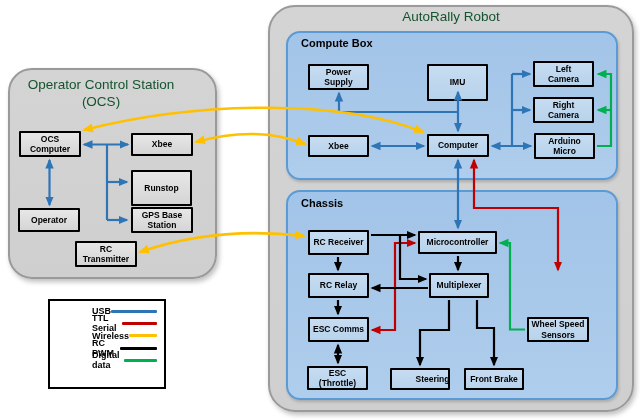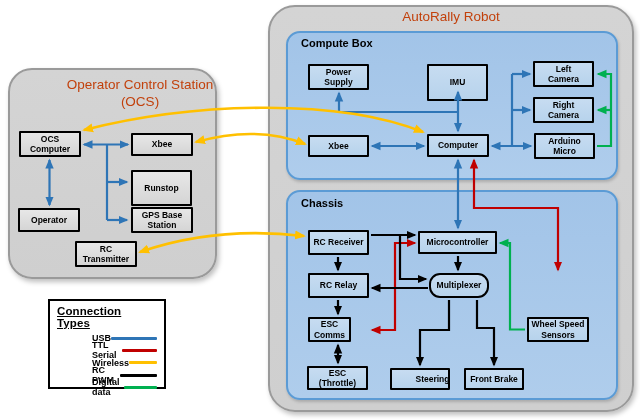--- a/index.html
+++ b/index.html
@@ -13,21 +13,21 @@
     border:2px solid #9A9A9A;border-radius:24px;
     box-shadow:2px 3px 5px rgba(0,0,0,0.25);
   }
   .panel.bluebg{
     background:linear-gradient(180deg,#A2C4E8 0%,#AFCDEC 100%);
     border:2px solid #5B9BD5;border-radius:14px;
     box-shadow:1px 2px 3px rgba(0,0,0,0.18);
   }
   .panel-title{
     position:absolute;text-align:center;font-size:13.5px;line-height:1.25;
-    white-space:pre-line;color:#c2410c;
+    white-space:pre-line;color:#14532d;
   }
   .section-title{position:absolute;font-size:11px;font-weight:700;}
   .box{
     position:absolute;box-sizing:border-box;display:flex;align-items:center;justify-content:center;
     text-align:center;white-space:pre-line;border:2px solid #000;
     font-size:8.5px;font-weight:700;line-height:1.2;border-radius:1px;
   }
   .box.gray{background:linear-gradient(180deg,#E7E7E7 0%,#D5D5D5 100%);}
   .box.blue{background:linear-gradient(180deg,#C7DCF1 0%,#B7D3EC 100%);}
   #edges{position:absolute;left:0;top:0;width:640px;height:420px;pointer-events:none;}
@@ -45,21 +45,21 @@
 </head>
 <body>
 
 <div id="stage">
 
   <div class="panel gray" style="left:8px;top:68px;width:209px;height:211px;"></div>
   <div class="panel gray" style="left:268px;top:5px;width:366px;height:407px;border-radius:27px;"></div>
   <div class="panel bluebg" style="left:286px;top:31px;width:332px;height:149px;"></div>
   <div class="panel bluebg" style="left:286px;top:190px;width:332px;height:210px;"></div>
 
-  <div class="panel-title" style="left:8px;top:77px;width:186px;padding-left:39px;">Operator Control Station
+  <div class="panel-title" style="left:8px;top:77px;width:186px;">Operator Control Station
 (OCS)</div>
   <div class="panel-title" style="left:268px;top:9px;width:366px;">AutoRally Robot</div>
   <div class="section-title" style="left:301px;top:37px;">Compute Box</div>
   <div class="section-title" style="left:301px;top:197px;">Chassis</div>
 
   <div class="box gray" style="left:19px;top:131px;width:62px;height:26px;">OCS
 Computer</div>
   <div class="box gray" style="left:131px;top:133px;width:62px;height:23px;">Xbee</div>
   <div class="box gray" style="left:131px;top:170px;width:61px;height:36px;">Runstop</div>
   <div class="box gray" style="left:131px;top:207px;width:62px;height:26px;">GPS Base
@@ -76,31 +76,30 @@
   <div class="box blue" style="left:533px;top:97px;width:61px;height:26px;">Right
 Camera</div>
   <div class="box blue" style="left:534px;top:133px;width:61px;height:26px;">Arduino
 Micro</div>
   <div class="box blue" style="left:308px;top:135px;width:61px;height:22px;">Xbee</div>
   <div class="box blue" style="left:427px;top:134px;width:62px;height:23px;">Computer</div>
 
   <div class="box blue" style="left:308px;top:230px;width:61px;height:25px;">RC Receiver</div>
   <div class="box blue" style="left:418px;top:231px;width:79px;height:23px;">Microcontroller</div>
   <div class="box blue" style="left:308px;top:273px;width:61px;height:25px;">RC Relay</div>
-  <div class="box blue" style="left:429px;top:273px;width:60px;height:25px;border-radius:11px;">Multiplexer</div>
+  <div class="box blue" style="left:429px;top:273px;width:60px;height:25px;">Multiplexer</div>
   <div class="box blue" style="left:527px;top:317px;width:62px;height:25px;">Wheel Speed
 Sensors</div>
-  <div class="box blue" style="left:308px;top:317px;width:43px;height:25px;">ESC Comms</div>
+  <div class="box blue" style="left:308px;top:317px;width:61px;height:25px;">ESC Comms</div>
   <div class="box blue" style="left:307px;top:366px;width:61px;height:24px;">ESC
 (Throttle)</div>
   <div class="box blue" style="left:390px;top:368px;width:60px;height:22px;padding-left:25px;">Steering</div>
   <div class="box blue" style="left:464px;top:368px;width:60px;height:22px;">Front Brake</div>
 
   <div class="legend">
-    <div class="legend-title">Connection Types</div>
     <div class="legend-row">
       <span class="legend-label">USB</span>
       <span class="legend-line" style="background: rgb(46, 117, 182);"></span>
     </div>
     <div class="legend-row">
       <span class="legend-label">TTL Serial</span>
       <span class="legend-line" style="background: rgb(192, 0, 0);"></span>
     </div>
     <div class="legend-row">
       <span class="legend-label">Wireless</span>

